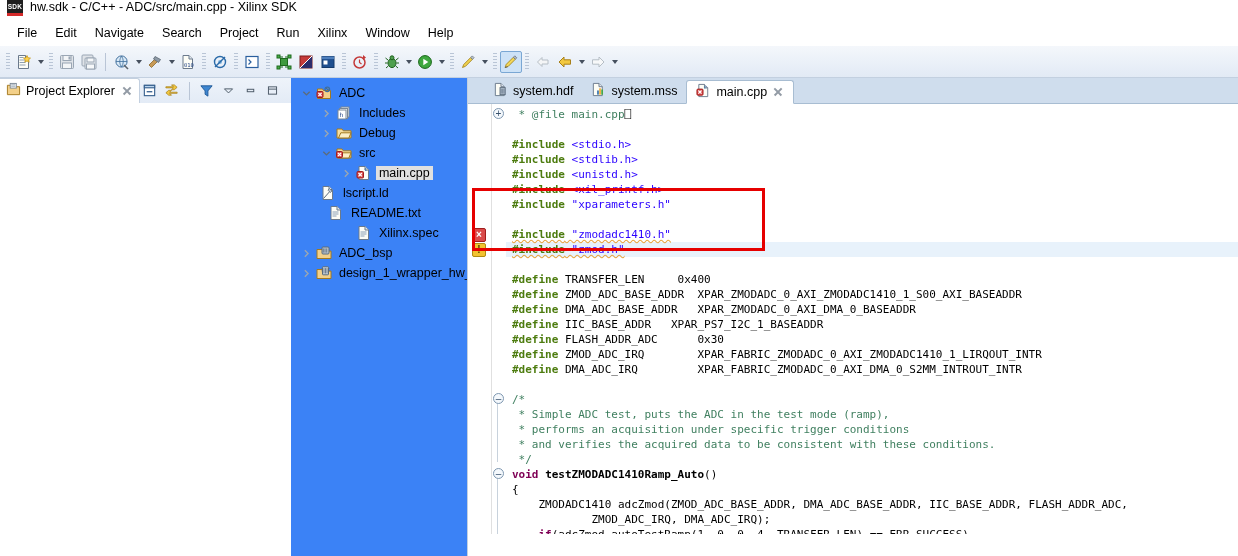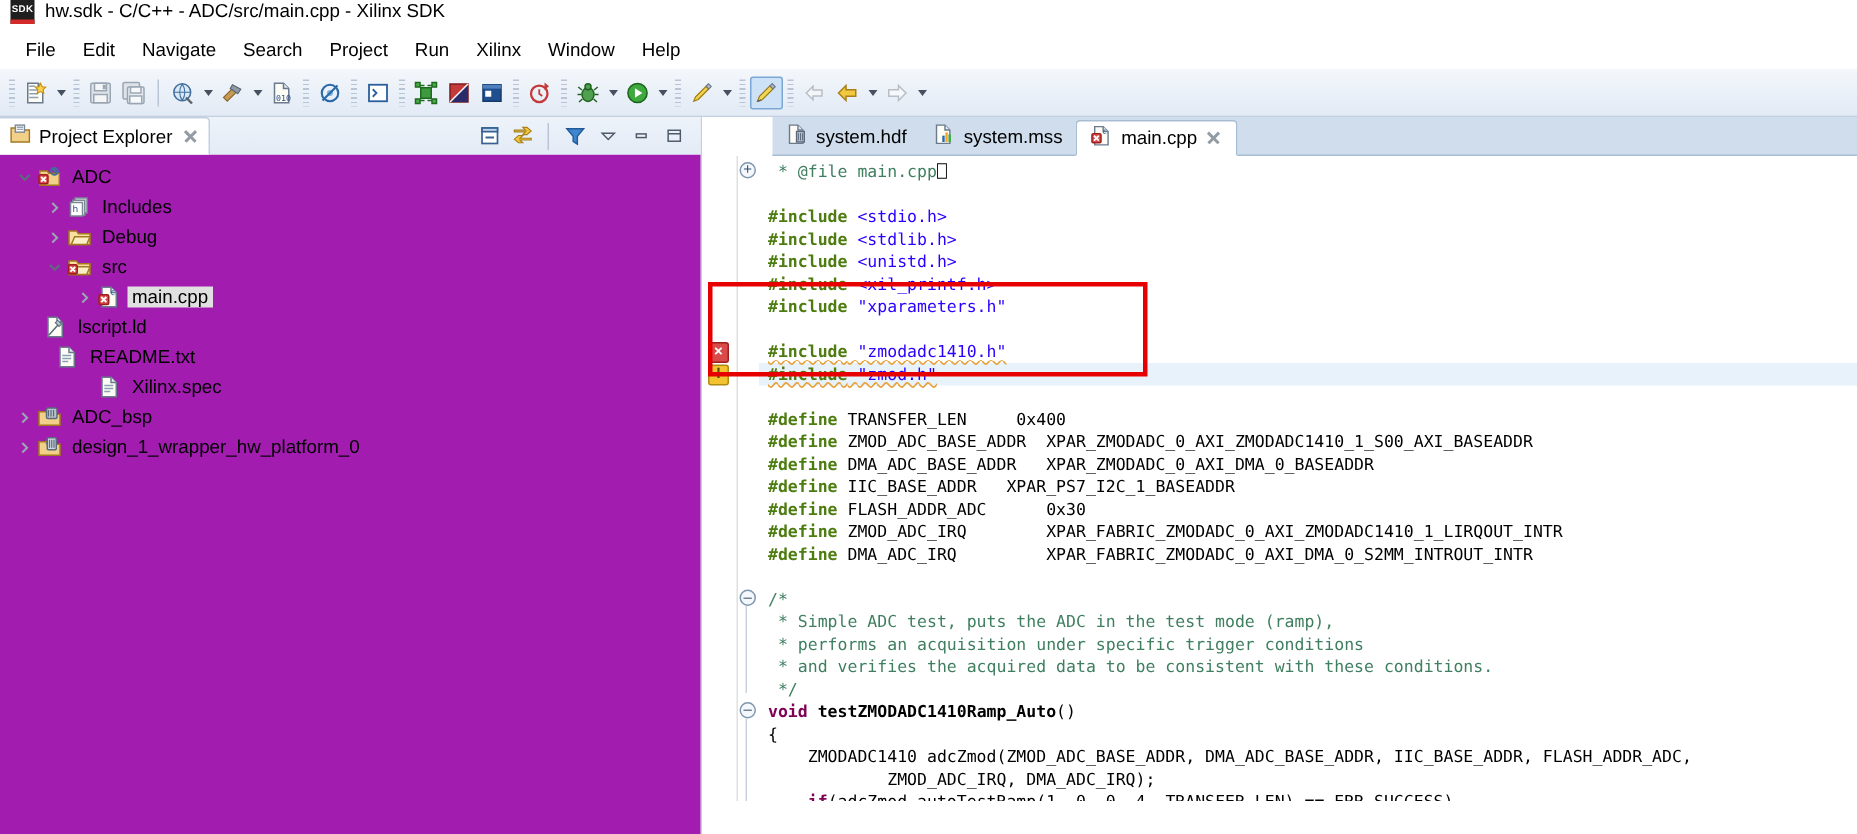--- a/index.html
+++ b/index.html
@@ -100,21 +100,21 @@
     display: flex;
     height: 478px;
     background: #ffffff;
   }
 
   
   #explorer {
     width: 468px;
     flex: 0 0 468px;
     display: flex;
-    flex-direction: column;
+    flex-direction: row;
     background: #ffffff;
     border-right: 1px solid #c3d0e0;
   }
   #explorer-header {
     height: 25px;
     display: flex;
     align-items: center;
     background: linear-gradient(to bottom,#eef3fa 0%,#e3ebf6 100%);
     position: relative;
   }
@@ -154,21 +154,21 @@
     gap: 2px;
   }
   .ex-btn {
     width: 20px; height: 20px;
     display: flex; align-items: center; justify-content: center;
   }
   #explorer-body {
     flex: 1;
     overflow: hidden;
     padding-top: 5px;
-    background: #a21caf;
+    background: #3b82f6;
   }
 
   .tree-row {
     display: flex;
     align-items: center;
     height: 20px;
     font-size: 12.5px;
     color: #000;
     white-space: nowrap;
   }
@@ -192,23 +192,22 @@
     display: flex;
     flex-direction: column;
     min-width: 0;
     background: #ffffff;
   }
   #tabbar {
     height: 26px;
     background: #cfdded;
     display: flex;
     align-items: flex-end;
-    padding-left: 0;
+    padding-left: 16px;
     border-bottom: 1px solid #a8bdd2;
-    margin-left: 47px;
   }
   .etab {
     height: 24px;
     display: flex;
     align-items: center;
     padding: 0 9px;
     font-size: 12.5px;
     color: #000;
     gap: 5px;
     border-top-left-radius: 3px;

